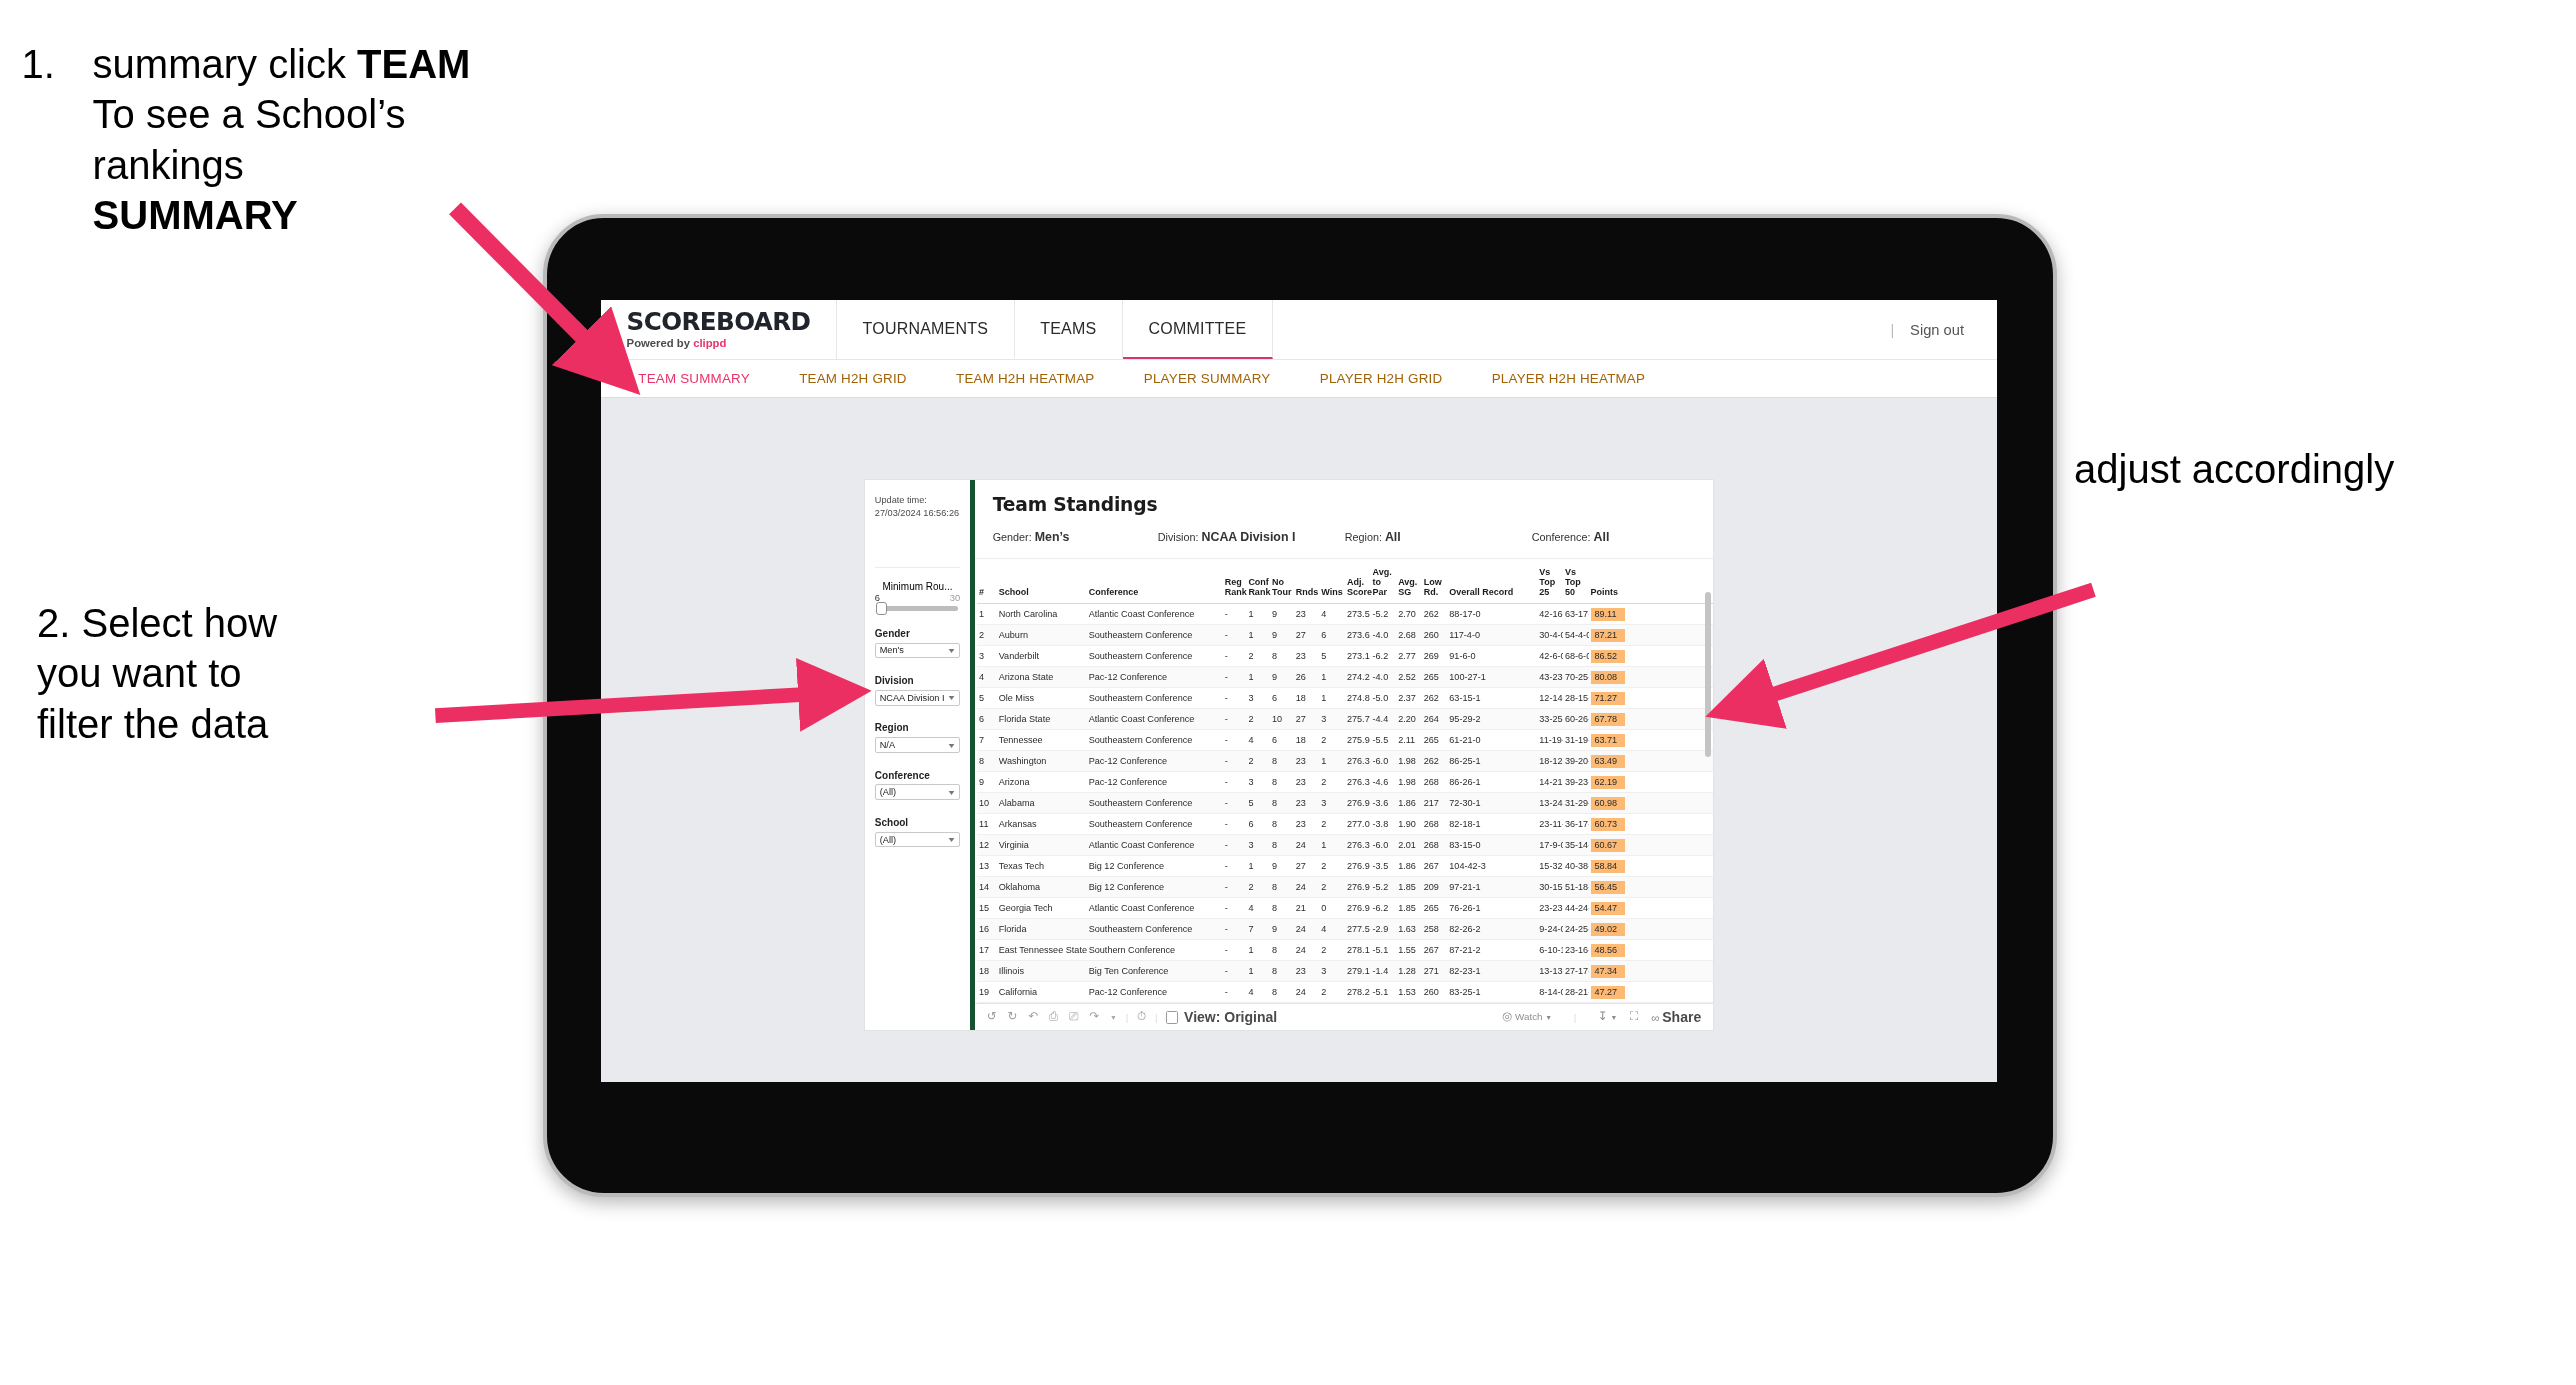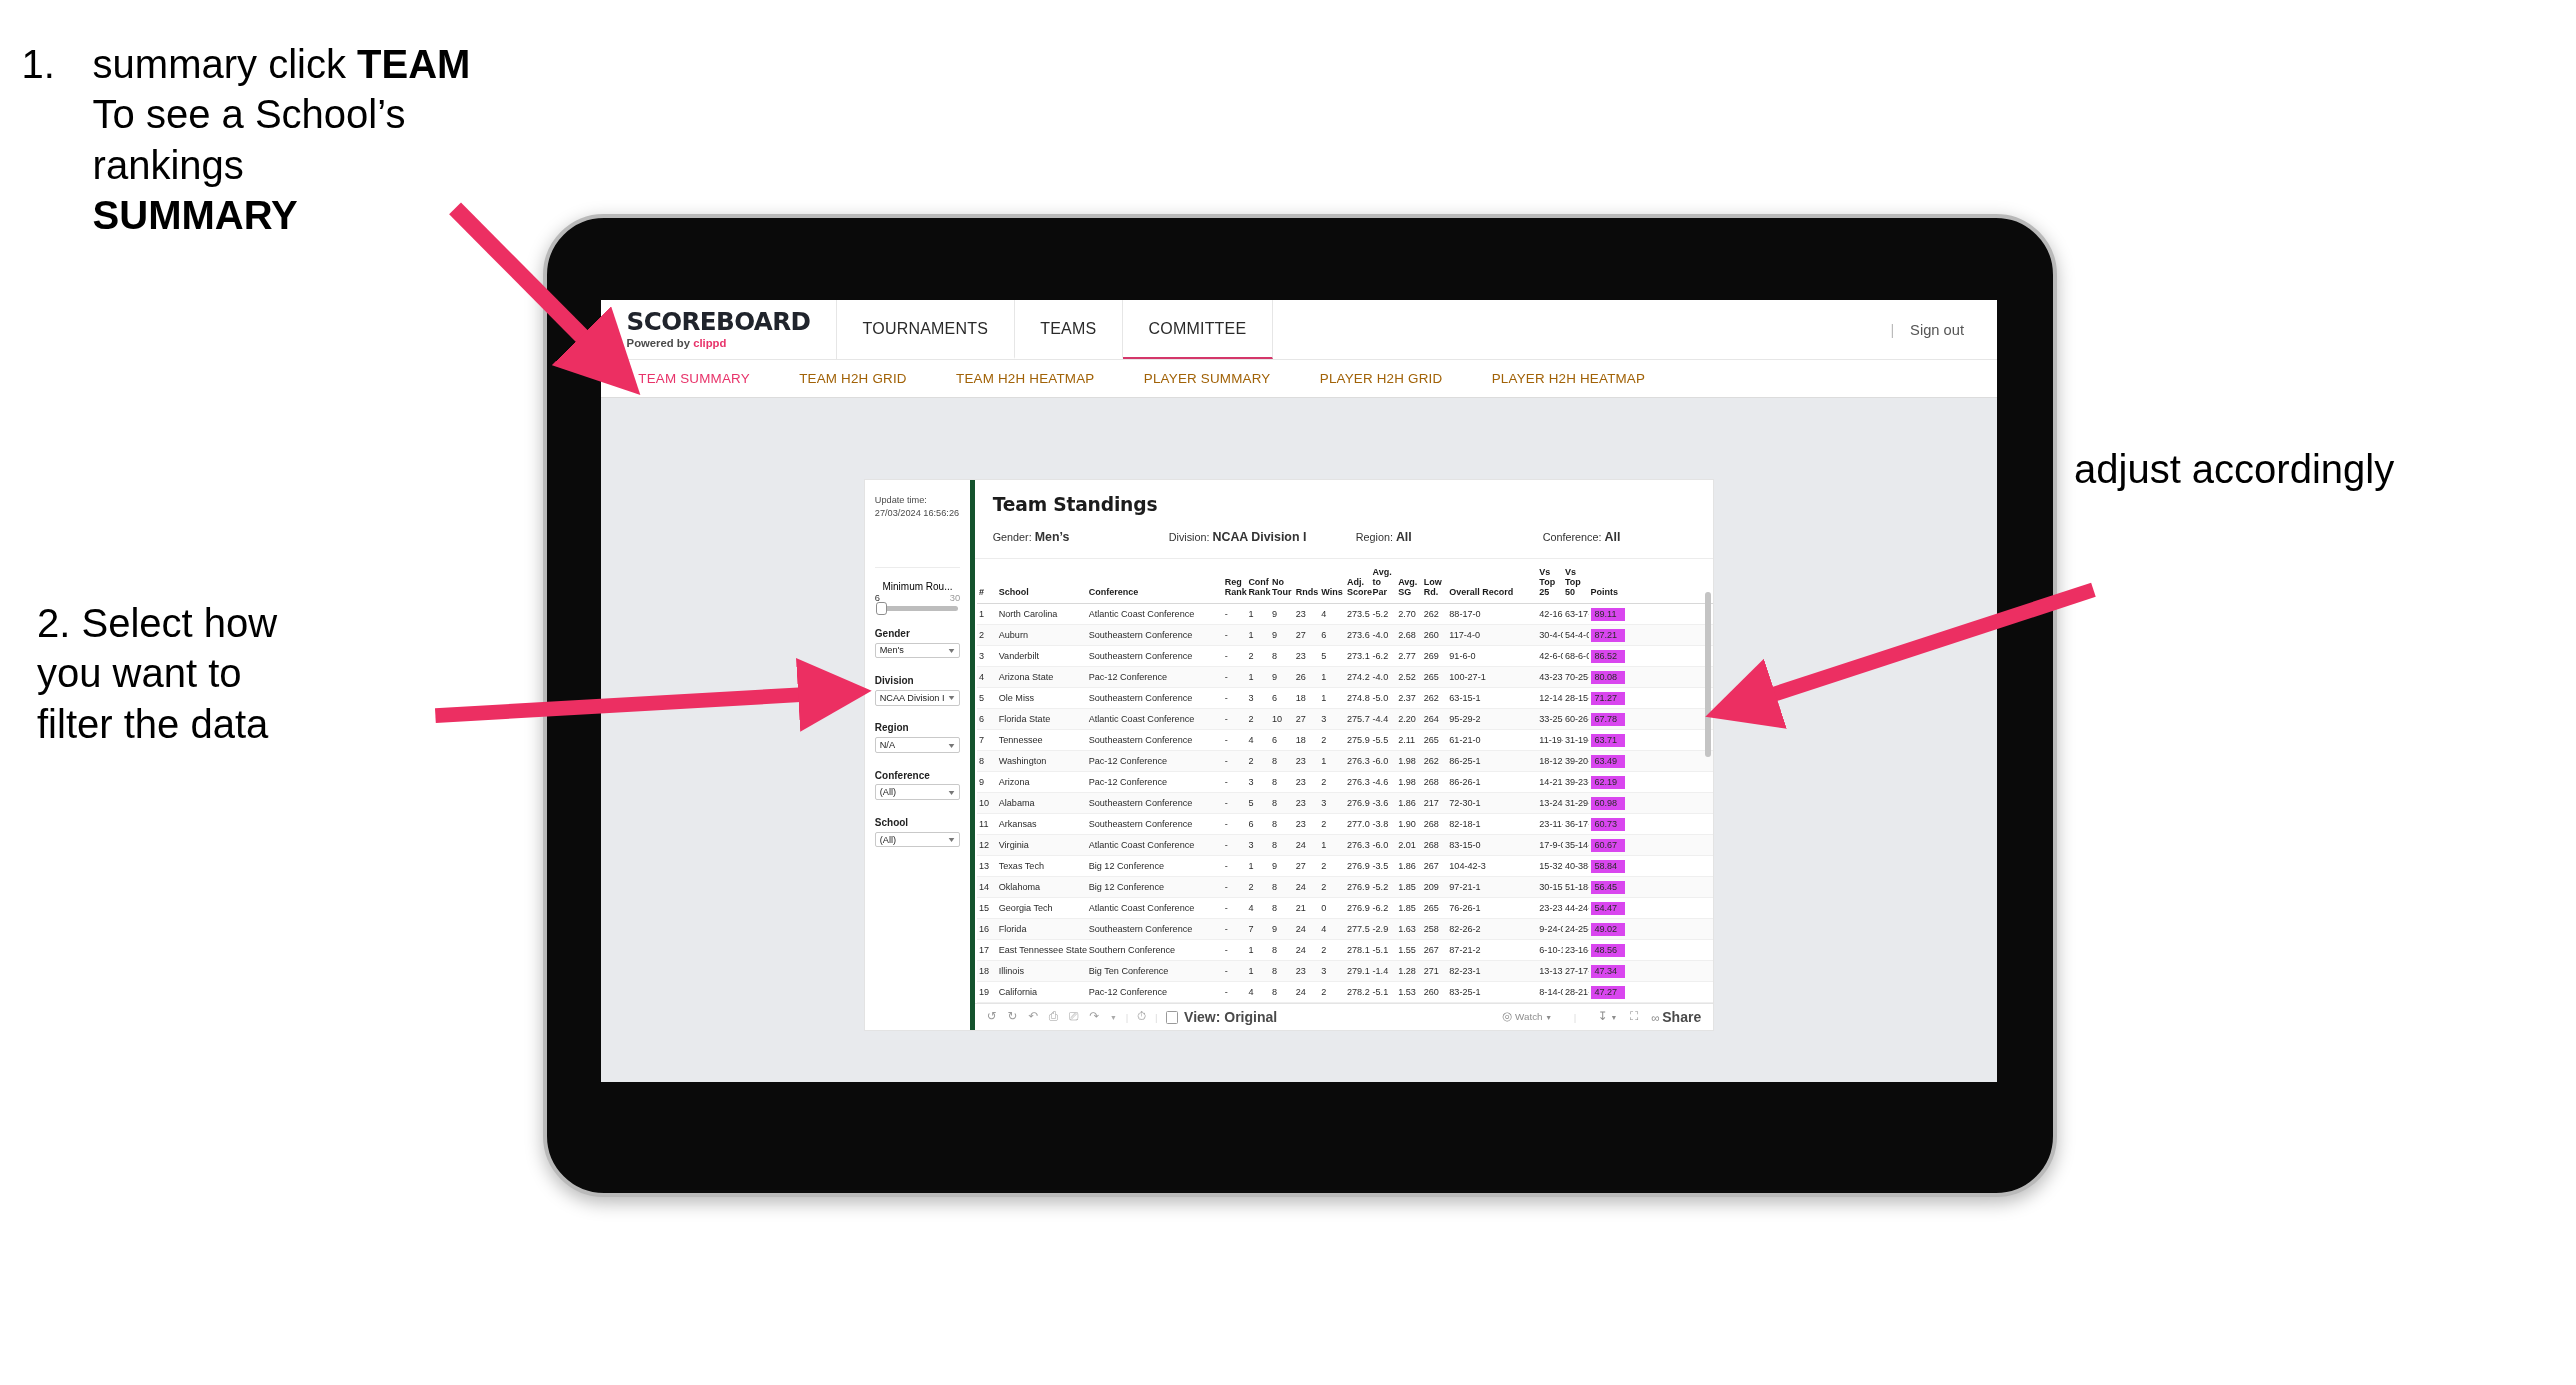--- a/index.html
+++ b/index.html
@@ -90,35 +90,35 @@
   .knob{position:absolute;left:-1px;top:-3.9px;width:10.8px;height:12.8px;background:#fff;border:1.4px solid #8e8e8e;border-radius:2.9px;box-sizing:border-box;}
 
   
   .vizmain{flex:1;display:flex;flex-direction:column;min-width:0;position:relative;}
   .vizhead{padding:13.8px 17.7px 0 17.7px;border-bottom:1px solid #ececec;padding-bottom:13.8px;}
   .viztitle{font-family:"DejaVu Sans",sans-serif;font-size:18.7px;font-weight:bold;color:#1c1c1c;letter-spacing:-0.2px;}
   .vizfilters{display:flex;margin-top:15.7px;font-size:10.8px;color:#333;}
   .vizfilters .fi{white-space:nowrap;}
   .vizfilters .fi .v{font-weight:bold;font-size:12.4px;}
   .vizfilters .fi:nth-child(1){width:165px;}
-  .vizfilters .fi:nth-child(2){width:187px;margin-left:11px;}
+  .vizfilters .fi:nth-child(2){width:187px;}
   .vizfilters .fi:nth-child(3){width:187px;}
 
   
   .tablewrap{flex:1;overflow:hidden;position:relative;padding-left:2px;}
   table.st{border-collapse:collapse;width:100%;table-layout:fixed;font-size:9.1px;color:#2b2b2b;}
   table.st th{
     font-size:9px;font-weight:bold;color:#1b1b1b;text-align:left;
     vertical-align:bottom;padding:7.9px 2px 5.9px 2px;line-height:1.12;
     border-bottom:1px solid #d8d8d8;
   }
   table.st td{padding:3.5px 2px;border-bottom:1px solid #efefef;line-height:1.1;white-space:nowrap;overflow:hidden;}
   table.st tbody tr:nth-child(even){background:#fafafa;}
   td.pts,th.pts{text-align:left;}
-  td.pts span{background:#d946ef;padding:1.5px 4.9px 1.5px 3.9px;display:inline-block;min-width:25.6px;}
+  td.pts span{background:#fdba74;padding:1.5px 4.9px 1.5px 3.9px;display:inline-block;min-width:25.6px;}
   .c-rank{width:15.7px;} .c-school{width:86px;} .c-conf{width:132px;}
   .c-n{width:19.7px;text-align:left;} .c-sm{width:21.6px;}
   .scrollbar{position:absolute;right:2px;top:33px;width:5.9px;height:165px;background:#c4c4c4;border-radius:2.9px;}
 
   
   .viztool{
     height:25.6px;border-top:1px solid #e4e4e4;display:flex;align-items:center;
     padding:0 11.8px;gap:0px;color:#9a9a9a;font-size:9.8px;background:#fff;
   }
   .viztool .tg{display:flex;align-items:center;gap:10.8px;}

